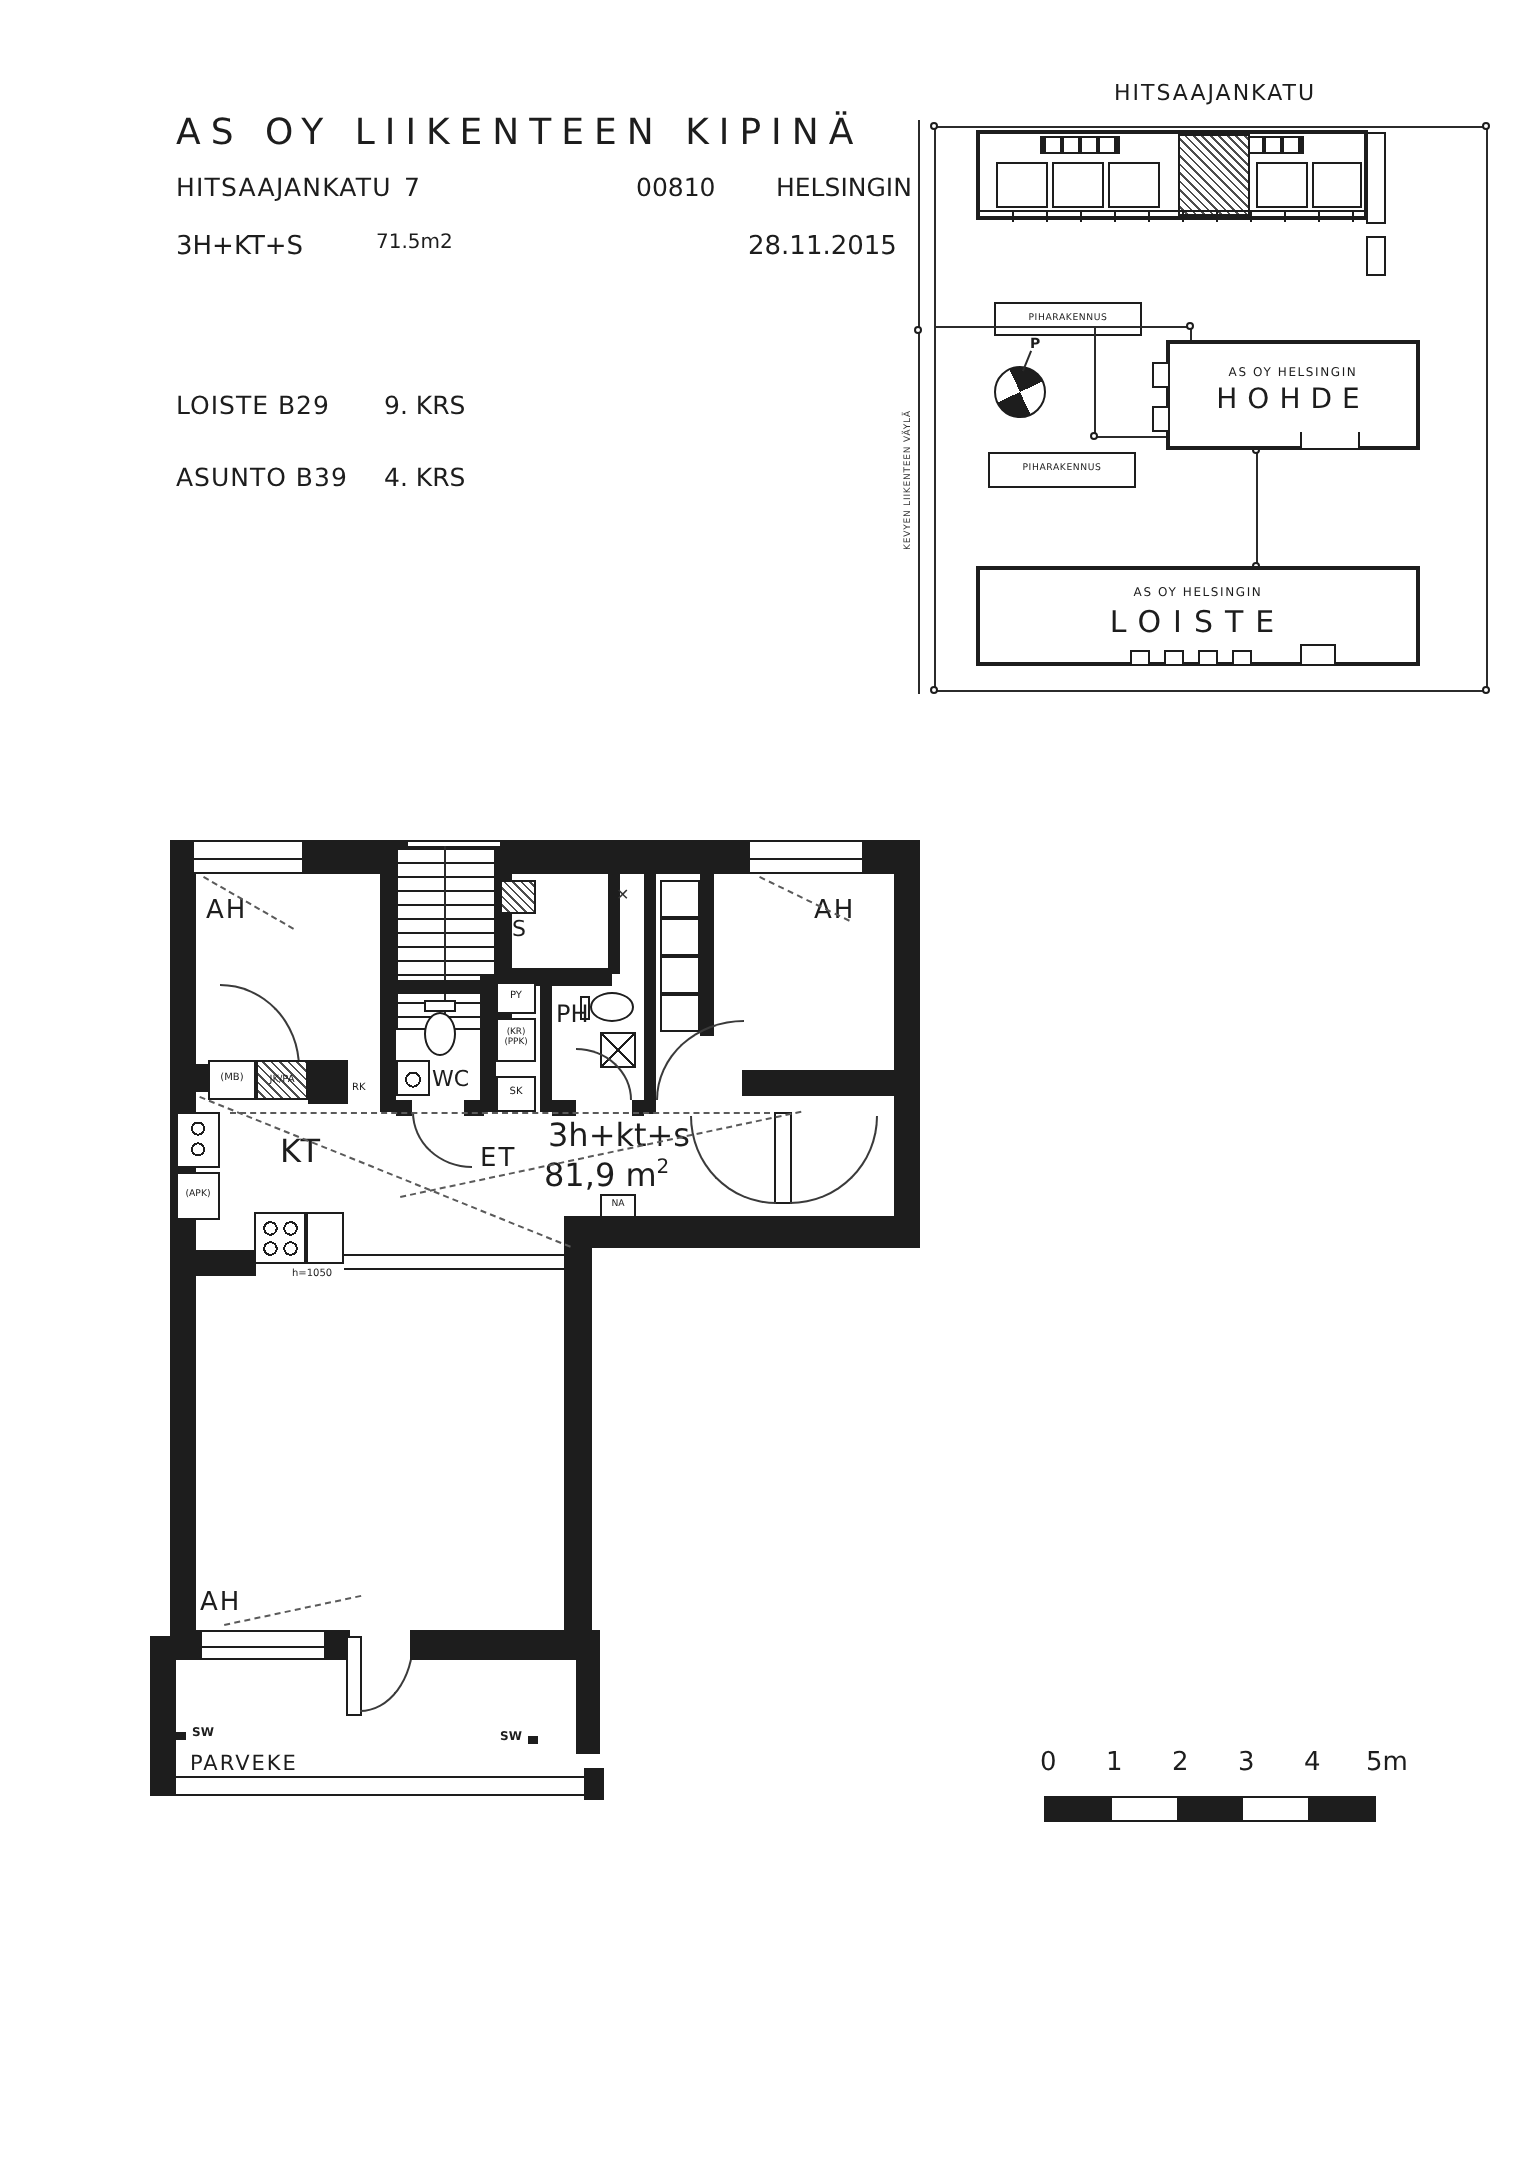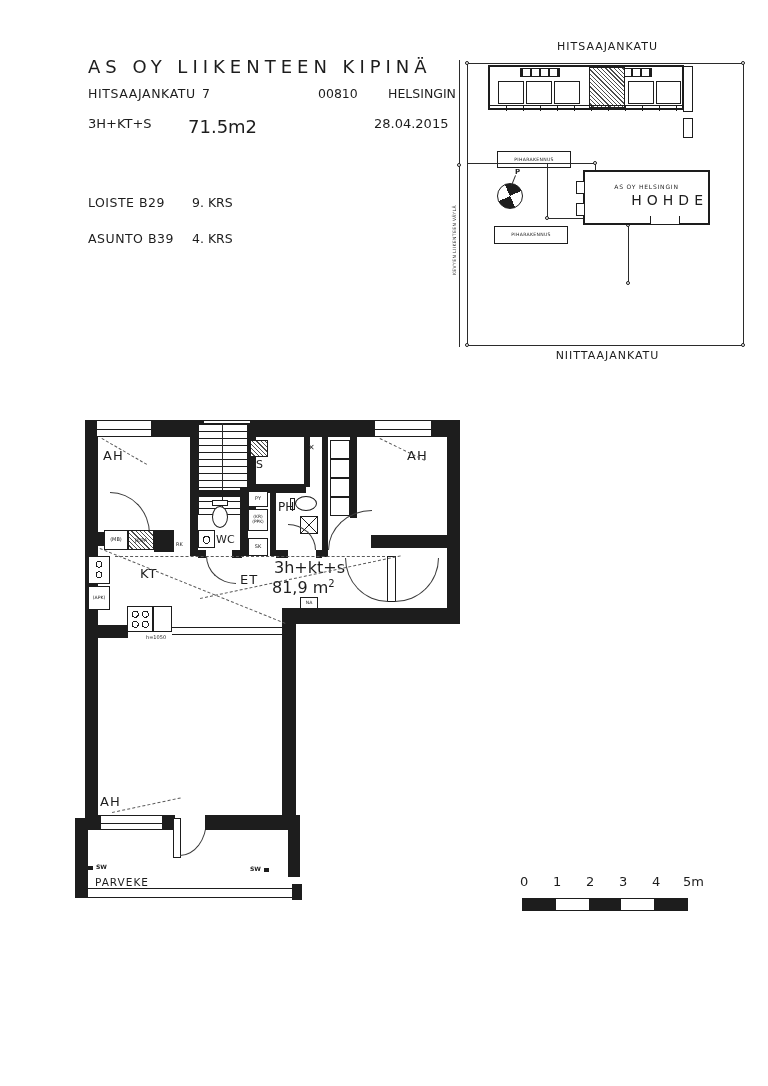--- a/index.html
+++ b/index.html
@@ -62,22 +62,22 @@
 </head>
 <body>
 
 <div>
   <div class="label" style="left:88px;top:56px;font-size:18px;font-weight:500;letter-spacing:5px;">AS OY LIIKENTEEN KIPINÄ</div>
   <div class="label" style="left:88px;top:86px;font-size:12.5px;letter-spacing:.6px;">HITSAAJANKATU</div>
   <div class="label" style="left:202px;top:86px;font-size:12.5px;">7</div>
   <div class="label" style="left:318px;top:86px;font-size:12.5px;">00810</div>
   <div class="label" style="left:388px;top:86px;font-size:12.5px;">HELSINGIN</div>
   <div class="label" style="left:88px;top:116px;font-size:13px;">3H+KT+S</div>
-  <div class="label" style="left:188px;top:116px;font-size:18px;">71.5m2</div>
-  <div class="label" style="left:374px;top:116px;font-size:13px;">28.04.2015</div>
+  <div class="label" style="left:188px;top:116px;font-size:10px;">71.5m2</div>
+  <div class="label" style="left:374px;top:116px;font-size:13px;">28.11.2015</div>
   <div class="label" style="left:88px;top:195px;font-size:12.5px;letter-spacing:.5px;">LOISTE B29</div>
   <div class="label" style="left:192px;top:195px;font-size:12.5px;">9. KRS</div>
   <div class="label" style="left:88px;top:231px;font-size:12.5px;letter-spacing:.5px;">ASUNTO B39</div>
   <div class="label" style="left:192px;top:231px;font-size:12.5px;">4. KRS</div>
 </div>
 
 <div style="position:absolute;left:455px;top:38px;width:305px;height:330px;">
   <div class="label" style="left:0;right:0;top:2px;text-align:center;font-size:11px;letter-spacing:1px;">HITSAAJANKATU</div>
 
   <div class="tline" style="left:4px;top:22px;width:1px;height:287px;"></div>
@@ -120,25 +120,33 @@
   <div class="dot" style="left:90px;top:178px;"></div>
   <div class="tline" style="left:173px;top:187px;width:1px;height:58px;"></div>
   <div class="dot" style="left:171px;top:185px;"></div>
   <div class="dot" style="left:171px;top:243px;"></div>
 
   <div class="box b2" style="left:128px;top:132px;width:127px;height:55px;">
     <div class="box" style="left:-9px;top:9px;width:9px;height:13px;"></div>
     <div class="box" style="left:-9px;top:31px;width:9px;height:13px;"></div>
     <div class="box" style="left:65px;top:44px;width:30px;height:9px;border-top:none;"></div>
     <div class="label" style="left:0;right:0;top:11px;text-align:center;font-size:6px;letter-spacing:.8px;">AS OY HELSINGIN</div>
-    <div class="label" style="left:0;right:0;top:20px;text-align:right;font-size:14px;letter-spacing:5px;">HOHDE</div>
-  </div>
-
-
-  <div class="label" style="left:0;right:0;top:311px;text-align:center;font-size:11px;letter-spacing:1px;">NIITTAAJANKATU</div>
+    <div class="label" style="left:0;right:0;top:20px;text-align:center;font-size:14px;letter-spacing:5px;">HOHDE</div>
+  </div>
+
+  <div class="box b2" style="left:33px;top:245px;width:222px;height:50px;">
+    <div class="label" style="left:0;right:0;top:8px;text-align:center;font-size:6px;letter-spacing:.8px;">AS OY HELSINGIN</div>
+    <div class="label" style="left:0;right:0;top:17px;text-align:center;font-size:15px;letter-spacing:6px;">LOISTE</div>
+    <div class="box" style="left:75px;top:40px;width:10px;height:8px;"></div>
+    <div class="box" style="left:92px;top:40px;width:10px;height:8px;"></div>
+    <div class="box" style="left:109px;top:40px;width:10px;height:8px;"></div>
+    <div class="box" style="left:126px;top:40px;width:10px;height:8px;"></div>
+    <div class="box" style="left:160px;top:37px;width:18px;height:11px;"></div>
+  </div>
+
   <div class="vtext" style="left:-3px;top:112px;height:125px;">KEVYEN LIIKENTEEN VÄYLÄ</div>
 </div>
 
 <div style="position:absolute;left:0;top:0;">
 
   <div class="wall" style="left:85px;top:420px;width:375px;height:17px;"></div>
   <div class="wall" style="left:85px;top:420px;width:13px;height:218px;"></div>
   <div class="wall" style="left:85px;top:625px;width:43px;height:13px;"></div>
   <div class="wall" style="left:85px;top:638px;width:13px;height:192px;"></div>
   <div class="wall" style="left:447px;top:420px;width:13px;height:127px;"></div>
@@ -204,21 +212,21 @@
   <div class="fixture" style="left:104px;top:530px;width:24px;height:20px;">(MB)</div>
   <div class="hatch" style="left:128px;top:530px;width:26px;height:20px;display:flex;align-items:center;justify-content:center;font-size:5px;background-color:#fff;">JK/PA</div>
   <div class="wall" style="left:154px;top:530px;width:20px;height:22px;"></div>
   <div class="label" style="left:176px;top:541px;font-size:5px;">RK</div>
   <div class="sink" style="left:88px;top:556px;width:22px;height:28px;"></div>
   <div class="fixture" style="left:88px;top:586px;width:22px;height:24px;font-size:4.6px;">(APK)</div>
   <div class="stove" style="left:127px;top:606px;width:26px;height:26px;"></div>
   <div class="fixture" style="left:153px;top:606px;width:19px;height:26px;"></div>
   <div class="label" style="left:146px;top:634px;font-size:5px;">h=1050</div>
   <div class="lowwall" style="left:172px;top:627px;width:110px;height:8px;"></div>
-  <div class="label" style="left:140px;top:566px;font-size:13px;letter-spacing:1px;">KT</div>
+  <div class="label" style="left:140px;top:566px;font-size:16px;letter-spacing:1px;">KT</div>
 
   <div class="label" style="left:240px;top:572px;font-size:13px;letter-spacing:1px;">ET</div>
   <div class="label" style="left:274px;top:558px;font-size:16px;">3h+kt+s</div>
   <div class="label" style="left:272px;top:578px;font-size:16px;"><span>81,9 m</span><sup>2</sup></div>
   <div class="fixture" style="left:300px;top:597px;width:18px;height:12px;font-size:4.6px;">NA</div>
 
   <div class="fixture" style="left:387px;top:556px;width:9px;height:46px;"></div>
   <div class="arc arc-bl" style="left:345px;top:558px;width:43px;height:44px;"></div>
   <div class="arc arc-br" style="left:395px;top:558px;width:44px;height:44px;"></div>
 

